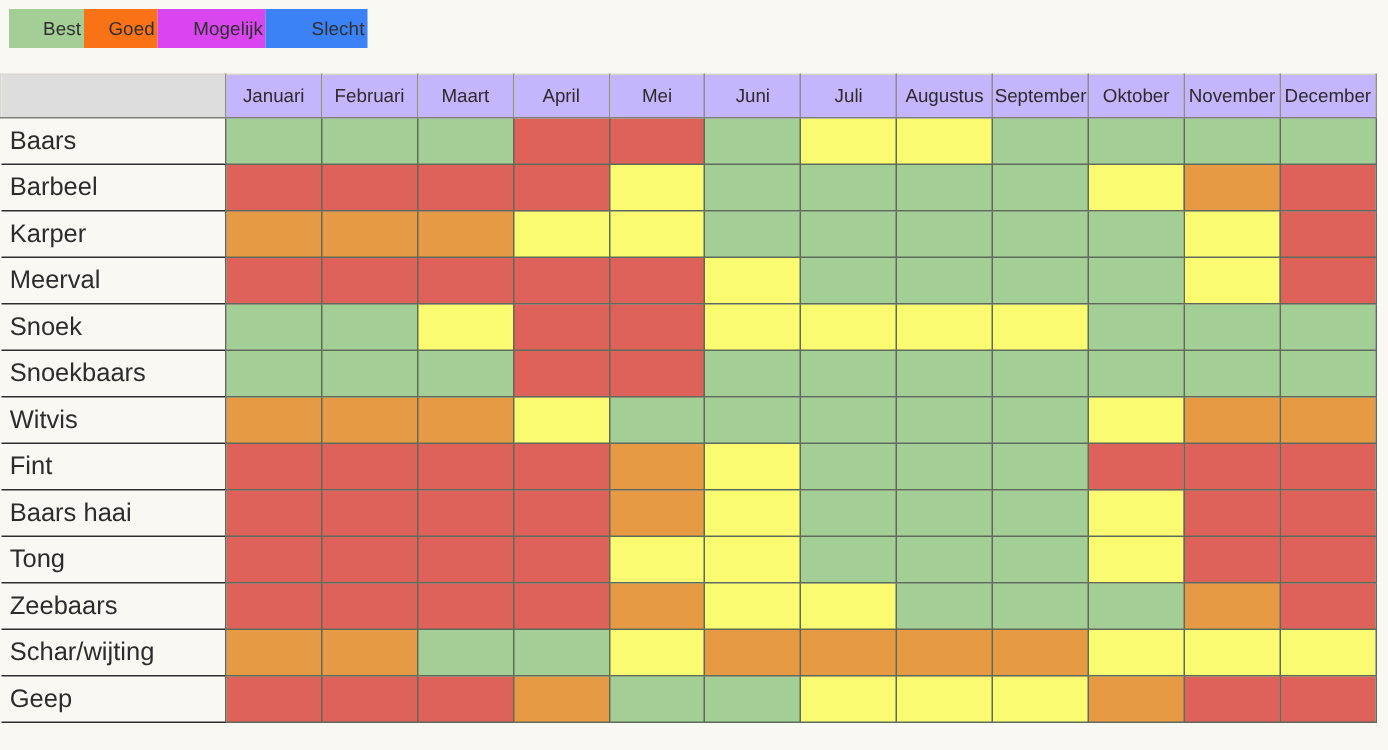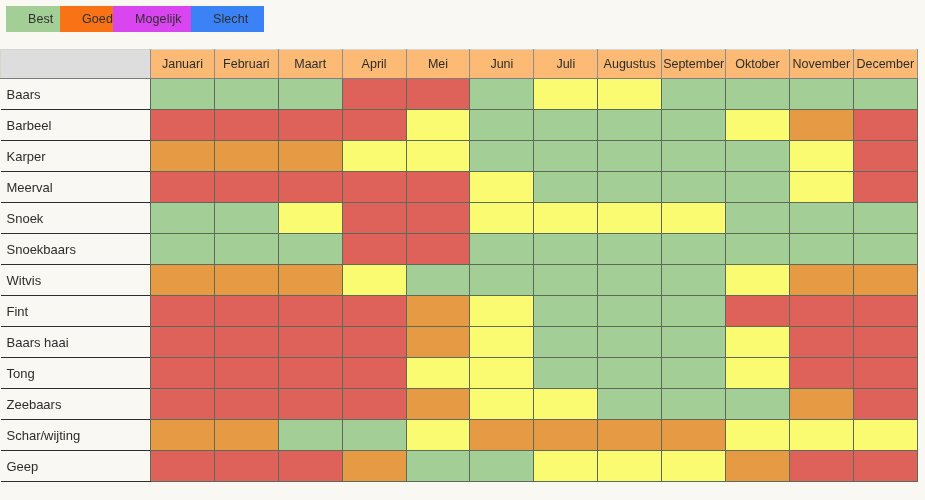--- a/index.html
+++ b/index.html
@@ -20,26 +20,26 @@
   .legend {
     display: flex;
     align-items: stretch;
     margin: 6px 0 0 6px;
     height: 26px;
     width: 239px;
   }
   .legend-chip {
     display: flex;
     align-items: center;
-    justify-content: flex-start;
+    justify-content: flex-end;
     font-size: 12.5px;
     color: #2f2f2f;
     letter-spacing: .1px;
     white-space: nowrap;
-    padding: 0 22px;
+    padding: 0 2px;
     box-sizing: border-box;
   }
   .legend-chip.c-best  { width: 54px; }
   .legend-chip.c-goed  { width: 53px; }
   .legend-chip.c-mog   { width: 78px; }
   .legend-chip.c-slecht{ width: 73px; }
 
   
   .grid-wrap {
     margin-top: 17px;
@@ -48,21 +48,21 @@
   table.grid {
     border-collapse: collapse;
     table-layout: fixed;
     width: 917px;
     margin-left: 0;
   }
   table.grid col.rowlabel { width: 150px; }
   table.grid col.month    { width: 63.9px; }
 
   thead th {
-    background: #fdba74;
+    background: #c4b5fd;
     height: 28px;
     font-size: 12.5px;
     font-weight: normal;
     color: #2c2c2c;
     text-align: center;
     border-left: 1px solid #8e8e8e;
     border-right: 1px solid #8e8e8e;
     border-bottom: 1px solid #7e7e7e;
     border-top: 1px solid #d7d5d0;
     padding: 0 1px;
@@ -70,21 +70,21 @@
     overflow: hidden;
   }
   thead th.corner {
     background: #dddddd;
     border-left: 1px solid #d7d5d0;
     border-right: 1px solid #8e8e8e;
   }
 
   tbody td.rowlabel {
     height: 28px;
-    font-size: 13px;
+    font-size: 17px;
     color: #2c2c2c;
     padding-left: 6px;
     background: #faf8f2;
     border-top: 1px solid #2e2e2e;
     border-bottom: none;
     border-left: none;
     border-right: none;
     white-space: nowrap;
     overflow: hidden;
     vertical-align: middle;

